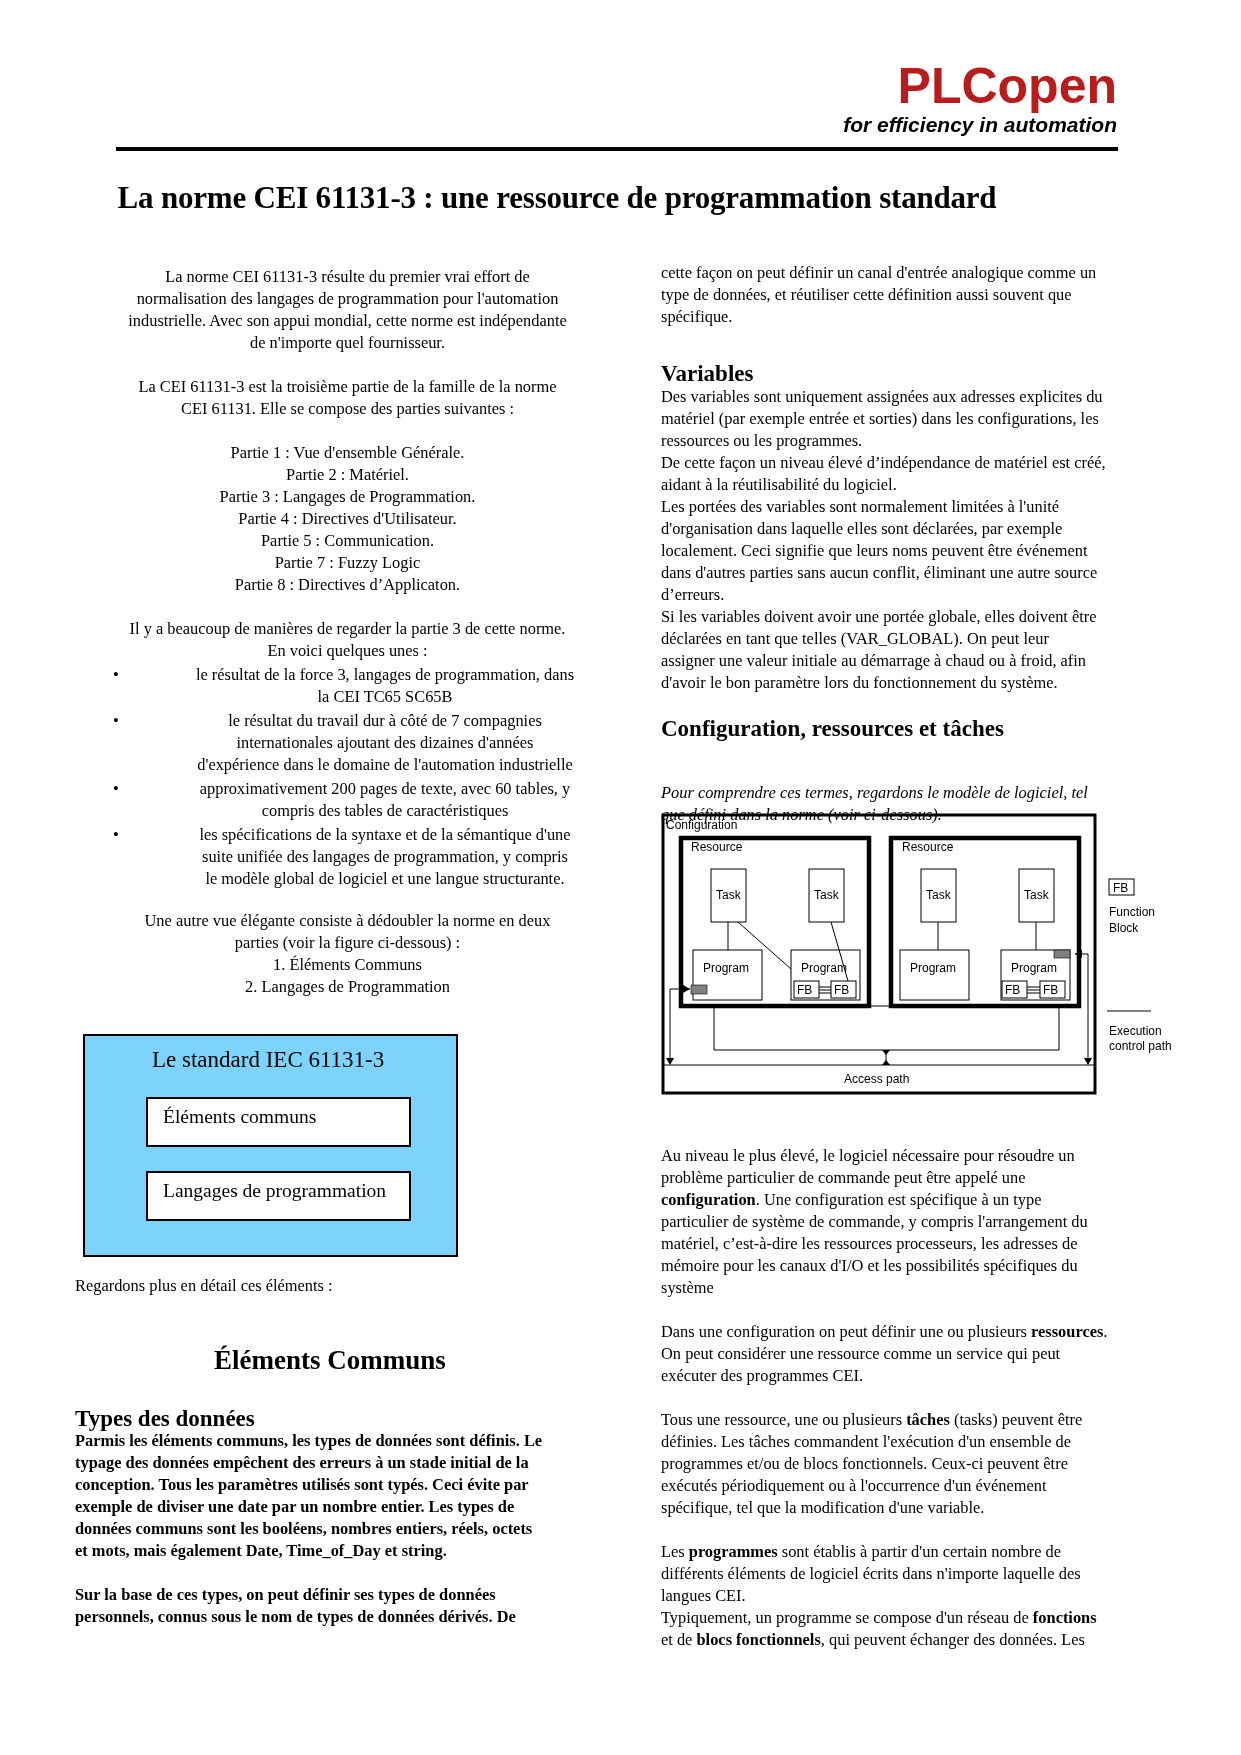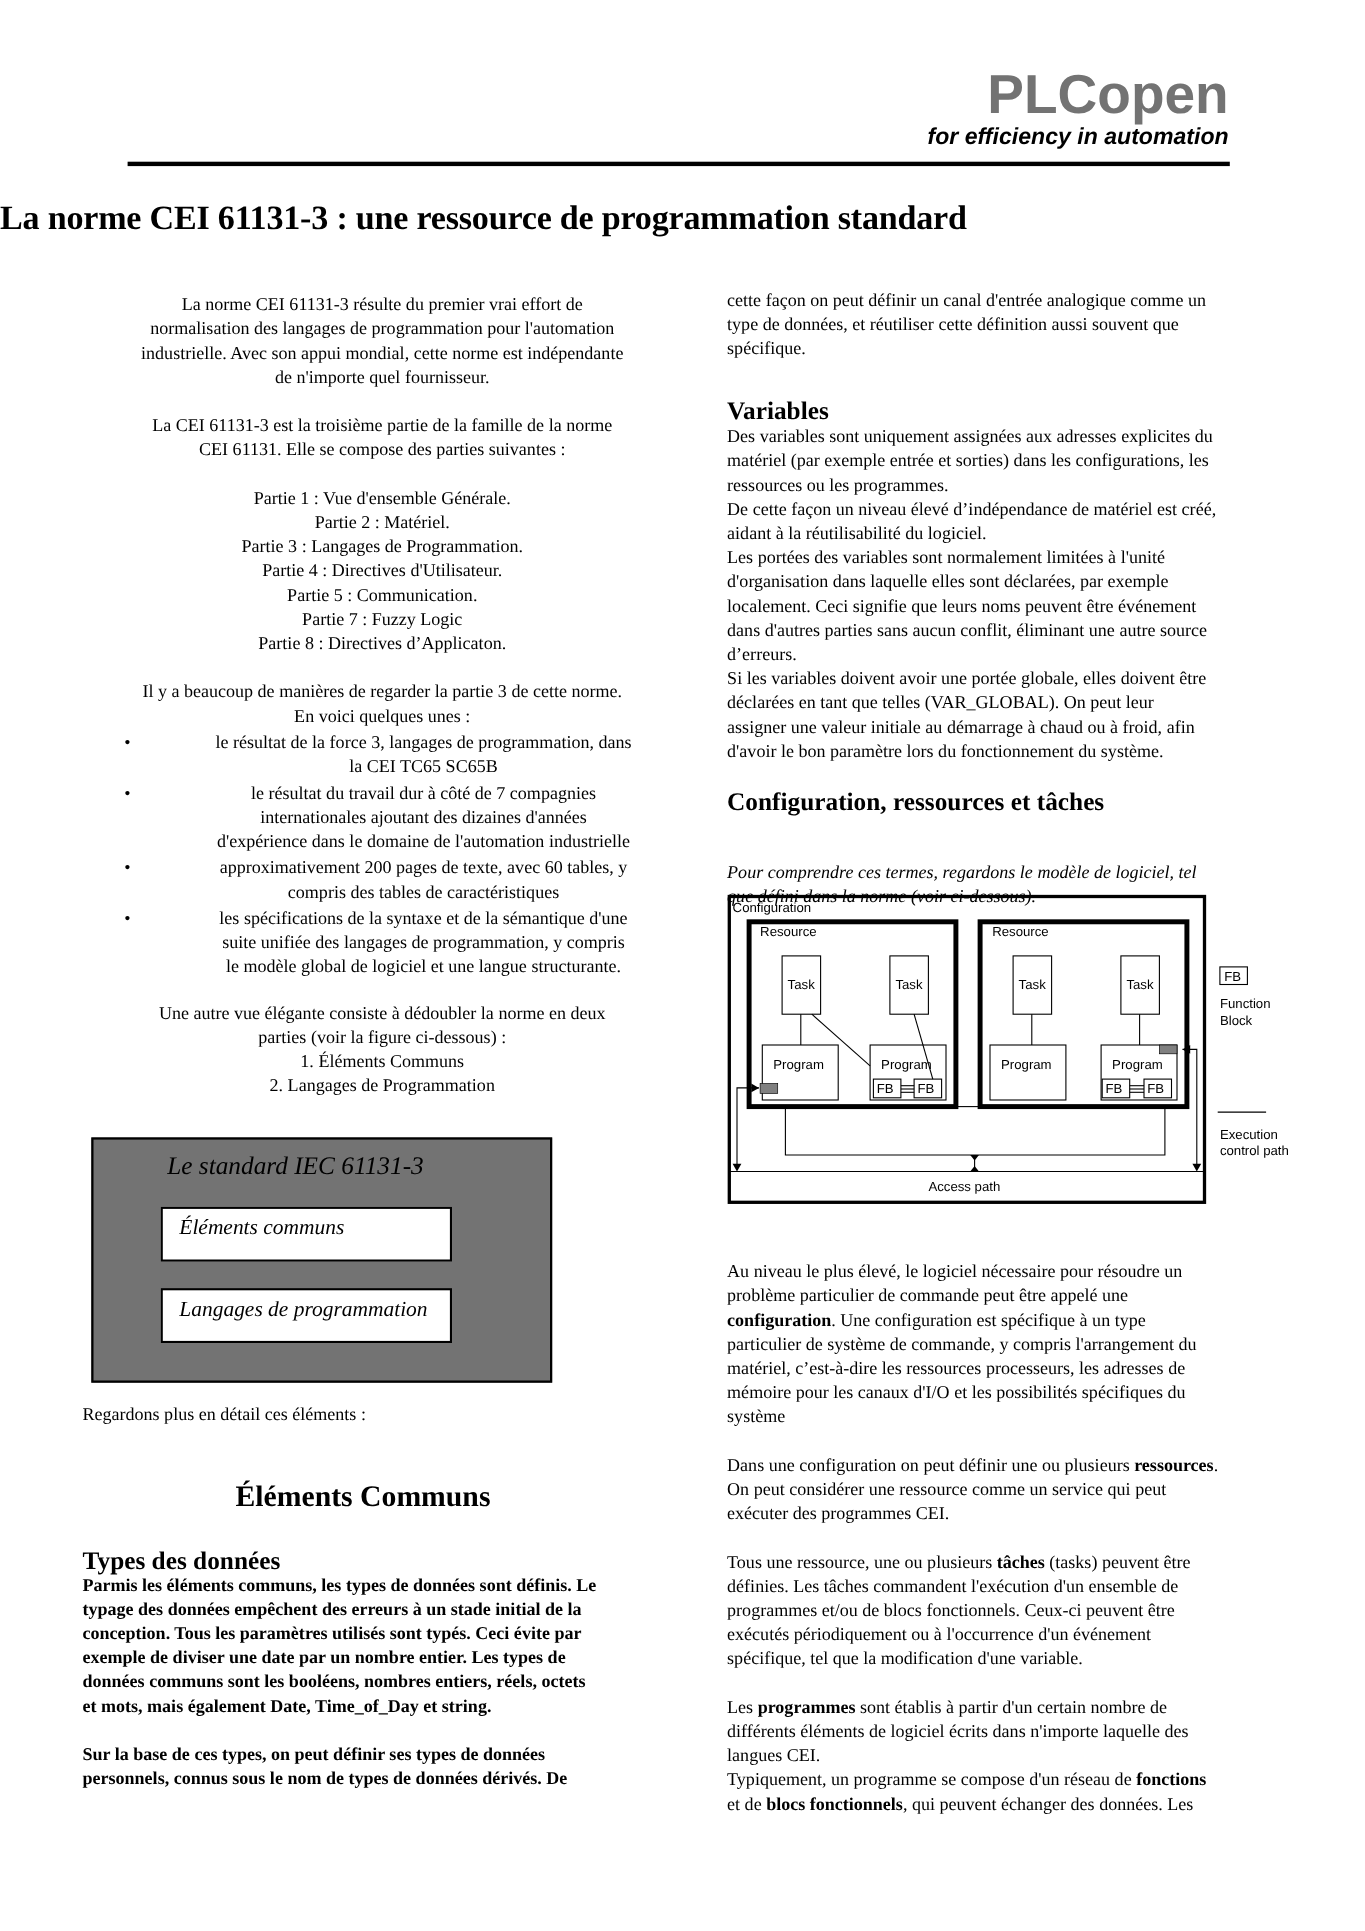--- a/index.html
+++ b/index.html
@@ -1,34 +1,34 @@
 <!DOCTYPE html>
 <html><head>
 <meta charset="utf-8">
 <style>
   html, body { margin: 0; padding: 0; background: #ffffff; }
   body { width: 1241px; height: 1755px; position: relative; overflow: hidden;
          font-family: "Liberation Serif", serif; color: #000; }
   .abs { position: absolute; }
   .logo { right: 124px; top: 58px; text-align: right; font-family: "Liberation Sans", sans-serif; }
-  .logo-name { font-size: 50px; font-weight: bold; color: #737373; line-height: 56px; letter-spacing: 0px; }
+  .logo-name { font-size: 50px; font-weight: bold; color: #b91c1c; line-height: 56px; letter-spacing: 0px; }
   .logo-tag { font-size: 21px; font-weight: bold; font-style: italic; line-height: 26px; margin-top: -2px; }
   .rule { left: 116px; top: 147px; width: 1002px; height: 4px; background: #000; }
-  .doc-title { left: 0; top: 180px; width: 1114px; text-align: left; font-size: 31px; font-weight: bold;
+  .doc-title { left: 0; top: 180px; width: 1114px; text-align: center; font-size: 31px; font-weight: bold;
                font-family: "Liberation Serif", serif; letter-spacing: -0.2px; }
   .col { font-size: 16.4px; line-height: 22px; }
   .col p { margin: 0; }
   .gap { height: 22px; }
   .bullets { margin: 2px 0 0 0; padding: 0; list-style: none; }
   .bullets li { position: relative; padding-left: 75px; margin-bottom: 2px; }
   .bullets li .dot { position: absolute; left: 38px; top: 0; }
   .h2 { font-size: 23px; font-weight: bold; line-height: 28px; }
   .h1c { font-size: 27px; font-weight: bold; text-align: center; line-height: 32px; }
-  .bluebox { left: 83px; top: 1034px; width: 419px; height: 223px; background: #737373;
-             border: 2px solid #000; box-sizing: border-box; font-style: italic; }
+  .bluebox { left: 83px; top: 1034px; width: 375px; height: 223px; background: #7dd3fc;
+             border: 2px solid #000; box-sizing: border-box; }
   .bluebox .bt { position: absolute; left: 67px; top: 11px; font-size: 23px; }
   .bluebox .wb { position: absolute; left: 61px; width: 265px; height: 50px; background: #fff;
                  border: 2px solid #000; box-sizing: border-box; font-size: 19.5px; padding: 7px 0 0 15px; }
   svg text { font-family: "Liberation Sans", sans-serif; }
 </style>
 </head>
 <body>
 
 <div class="abs logo">
   <div class="logo-name">PLCopen</div>

